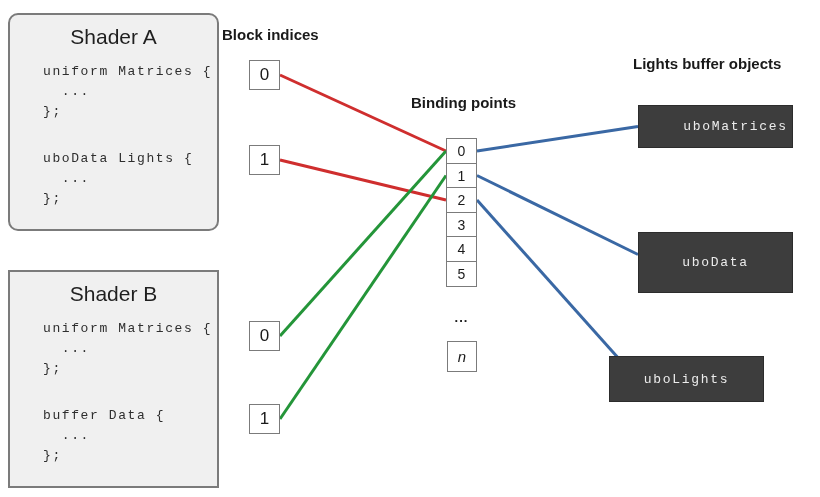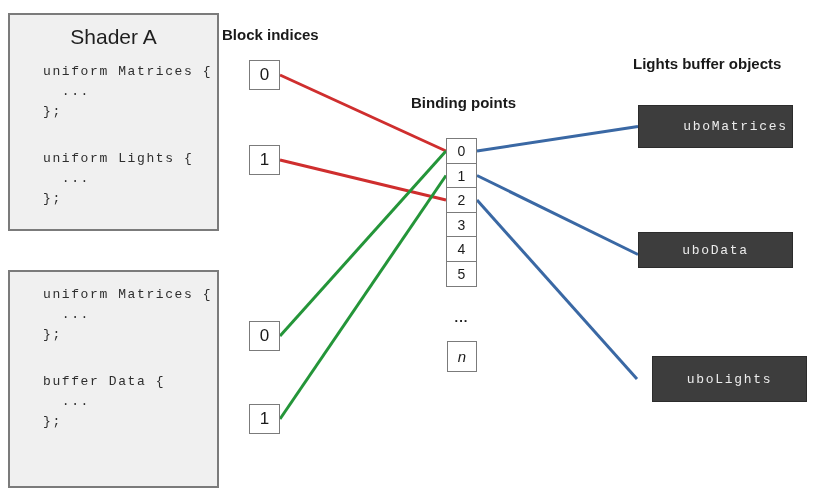--- a/index.html
+++ b/index.html
@@ -58,34 +58,35 @@
   <svg id="connector-svg">
       <line x1="280" y1="75" x2="446" y2="151" stroke="#cf2e2e" stroke-width="3"></line>
       <line x1="280" y1="160" x2="446" y2="200" stroke="#cf2e2e" stroke-width="3"></line>
       <line x1="280" y1="336" x2="446" y2="151" stroke="#249539" stroke-width="3"></line>
       <line x1="280" y1="419" x2="446" y2="175.5" stroke="#249539" stroke-width="3"></line>
       <line x1="477" y1="151" x2="638" y2="126.5" stroke="#3a68a4" stroke-width="3"></line>
       <line x1="477" y1="175.5" x2="638" y2="254.5" stroke="#3a68a4" stroke-width="3"></line>
       <line x1="477" y1="200" x2="637" y2="379" stroke="#3a68a4" stroke-width="3"></line>
     </svg>
 
-  <div class="node shader-box" style="left:8px; top:13px;">
+  <div class="node shader-box" style="left:8px; top:13px;border-radius:10px;">
     <div class="shader-title">Shader A</div>
     <div class="shader-code">
       <div class="code-line">uniform Matrices {</div>
       <div class="code-line">  ...</div>
       <div class="code-line">};</div>
       <div class="code-line gap"></div>
-      <div class="code-line">uniform Lights {</div>
+      <div class="code-line">uboData Lights {</div>
       <div class="code-line">  ...</div>
       <div class="code-line">};</div>
     </div>
   </div>
 
   <div class="node shader-box" style="left:8px; top:270px;">
+    <div class="shader-title">Shader B</div>
     <div class="shader-code">
       <div class="code-line">uniform Matrices {</div>
       <div class="code-line">  ...</div>
       <div class="code-line">};</div>
       <div class="code-line gap"></div>
       <div class="code-line">buffer Data {</div>
       <div class="code-line">  ...</div>
       <div class="code-line">};</div>
     </div>
   </div>
@@ -104,15 +105,15 @@
     <div class="binding-cell">1</div>
     <div class="binding-cell">2</div>
     <div class="binding-cell">3</div>
     <div class="binding-cell">4</div>
     <div class="binding-cell">5</div>
   </div>
   <div class="node ellipsis" style="left:446px; top:310px;">...</div>
   <div class="node n-box" style="left:447px; top:341px;">n</div>
 
   <div class="node ubo-box" style="left:638px; top:105px; height:43px;padding-left:40px;">uboMatrices</div>
-  <div class="node ubo-box" style="left:638px; top:232px; height:36px;">uboData</div>
-  <div class="node ubo-box" style="left:652px; top:356px; height:46px;">uboLights</div>
+  <div class="node ubo-box" style="left:638px; top:232px; height:61px;">uboData</div>
+  <div class="node ubo-box" style="left:609px; top:356px; height:46px;">uboLights</div>
 </div>
 
 </body></html>

